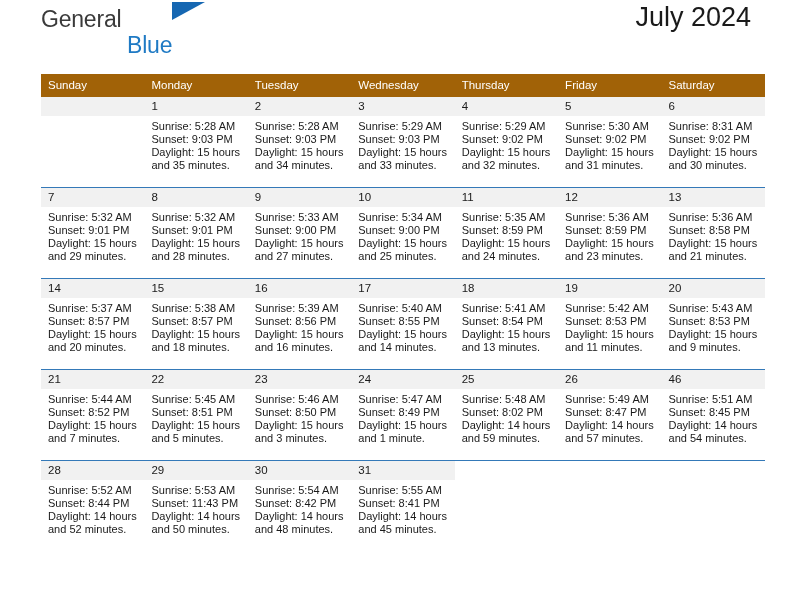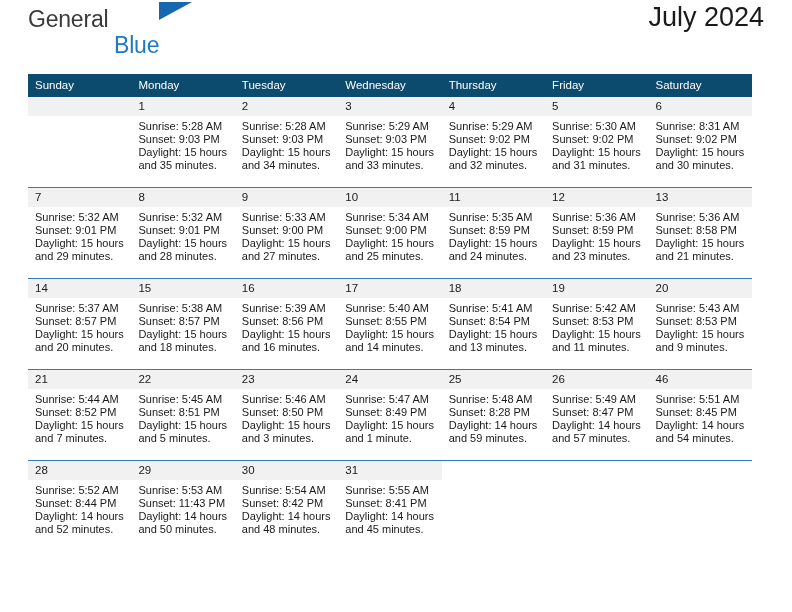--- a/index.html
+++ b/index.html
@@ -12,21 +12,21 @@
     height: 612px;
     font-family: "Liberation Sans", sans-serif;
     color: #000000;
     overflow: hidden;
   }
   .page {
     position: relative;
     width: 792px;
     height: 612px;
     box-sizing: border-box;
-    padding: 0 28px;
+    padding: 0 41px;
   }
 
   
   .header {
     position: relative;
     height: 74px;
     display: flex;
     align-items: flex-start;
     justify-content: space-between;
   }
@@ -79,21 +79,21 @@
 
   
   .calendar {
     width: 724px;
     border-collapse: collapse;
     table-layout: fixed;
   }
   .calendar col { width: 103.42px; }
 
   thead th {
-    background: #0c4a6e;
+    background: #a16207;
     color: #ffffff;
     font-size: 11.5px;
     font-weight: normal;
     text-align: left;
     padding: 5px 0 6px 7px;
     border: none;
   }
 
   tbody tr.week-row > td {
     vertical-align: top;
@@ -446,21 +446,21 @@
                 <div>Daylight: 15 hours</div>
                 <div>and 1 minute.</div>
               </div>
             </div>
           </td>
           <td>
             <div class="cell">
               <div class="daynum">25</div>
               <div class="info">
                 <div>Sunrise: 5:48 AM</div>
-                <div>Sunset: 8:28 PM</div>
+                <div>Sunset: 8:02 PM</div>
                 <div>Daylight: 14 hours</div>
                 <div>and 59 minutes.</div>
               </div>
             </div>
           </td>
           <td>
             <div class="cell">
               <div class="daynum">26</div>
               <div class="info">
                 <div>Sunrise: 5:49 AM</div>

